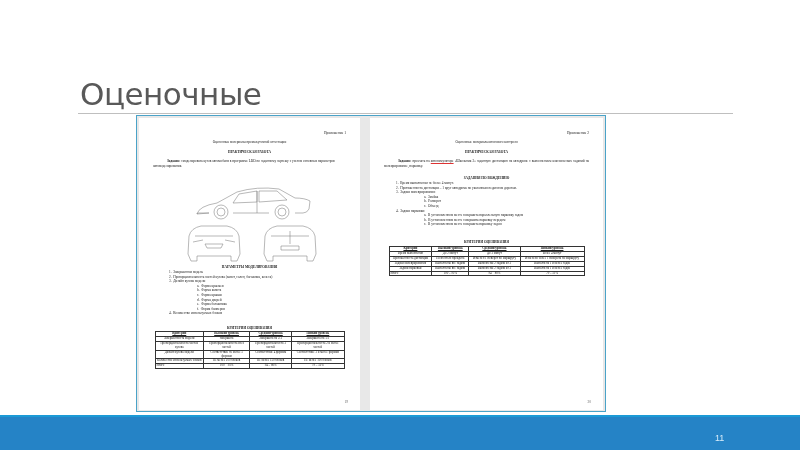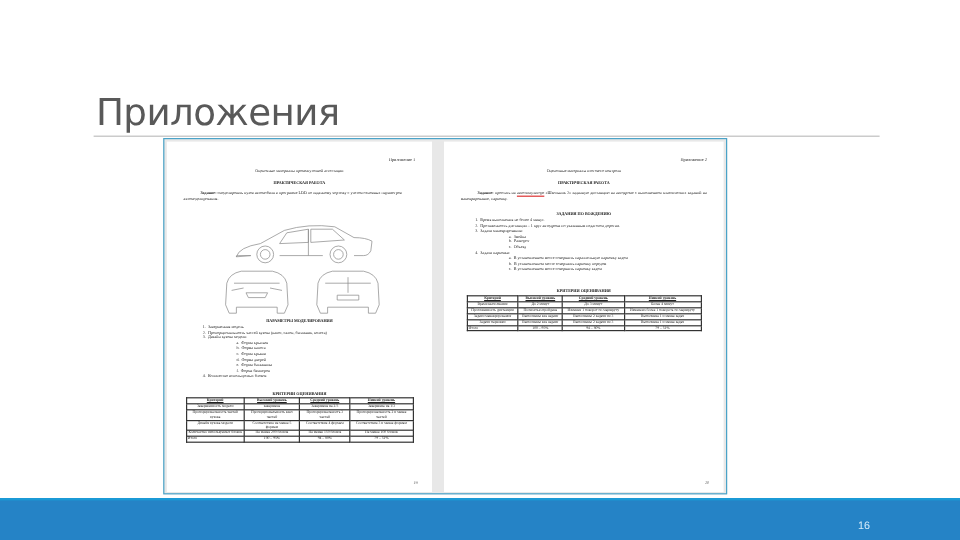--- a/index.html
+++ b/index.html
@@ -23,21 +23,21 @@
     table.crit td:first-child { text-align:center; }
     .underline-red { text-decoration:underline; text-decoration-color:#d33; }
     .footer-bar { position:absolute; left:0; top:417px; width:800px; height:33px; background:#2583c6; }
     .footer-accent { position:absolute; left:0; top:415px; width:800px; height:5px; background:#1b9ad6; }
     .slide-num { position:absolute; left:715px; top:433px; font-size:9px; color:#d7ecfa; font-family:"Liberation Sans", sans-serif; }
     svg { display:block; }
   </style>
 </head>
 <body>
 
-<div class="slide-title">Приложения</div>
+<div class="slide-title">Оценочные</div>
 <div class="title-rule"></div>
 
 <div class="docframe">
 
   <div class="page p1">
     <div class="corner tiny">Приложение 1</div>
     <div class="tiny c" style="position:absolute;left:0;right:0;top:22px;">Оценочные материалы промежуточной аттестации</div>
     <div class="tiny c b" style="position:absolute;left:0;right:0;top:32px;">ПРАКТИЧЕСКАЯ РАБОТА</div>
     <div class="tiny pad" style="position:absolute;left:0;right:0;top:41px;">
       <span class="b" style="padding-left:14px;">Задание:</span>
@@ -193,13 +193,13 @@
         </tr>
       </tbody>
         </table>
     </div>
     <div class="pnum">20</div>
   </div>
 </div>
 
 <div class="footer-accent"></div>
 <div class="footer-bar"></div>
-<div class="slide-num">16</div>
+<div class="slide-num">11</div>
 
 </body></html>

